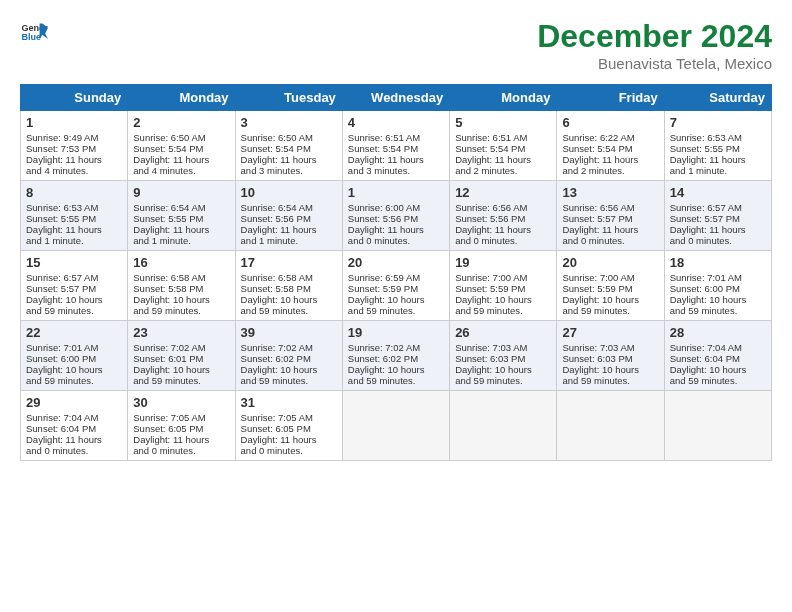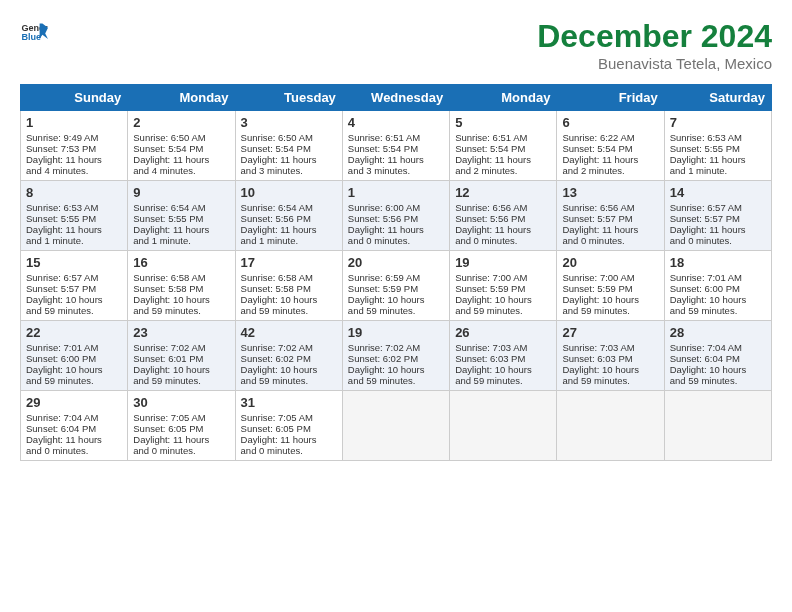--- a/index.html
+++ b/index.html
@@ -272,21 +272,21 @@
             <div>and 59 minutes.</div>
           </td>
           <td>
             <span class="day-num">23</span>
             <div>Sunrise: 7:02 AM</div>
             <div>Sunset: 6:01 PM</div>
             <div>Daylight: 10 hours</div>
             <div>and 59 minutes.</div>
           </td>
           <td>
-            <span class="day-num">42</span>
+            <span class="day-num">39</span>
             <div>Sunrise: 7:02 AM</div>
             <div>Sunset: 6:02 PM</div>
             <div>Daylight: 10 hours</div>
             <div>and 59 minutes.</div>
           </td>
           <td>
             <span class="day-num">19</span>
             <div>Sunrise: 7:02 AM</div>
             <div>Sunset: 6:02 PM</div>
             <div>Daylight: 10 hours</div>

